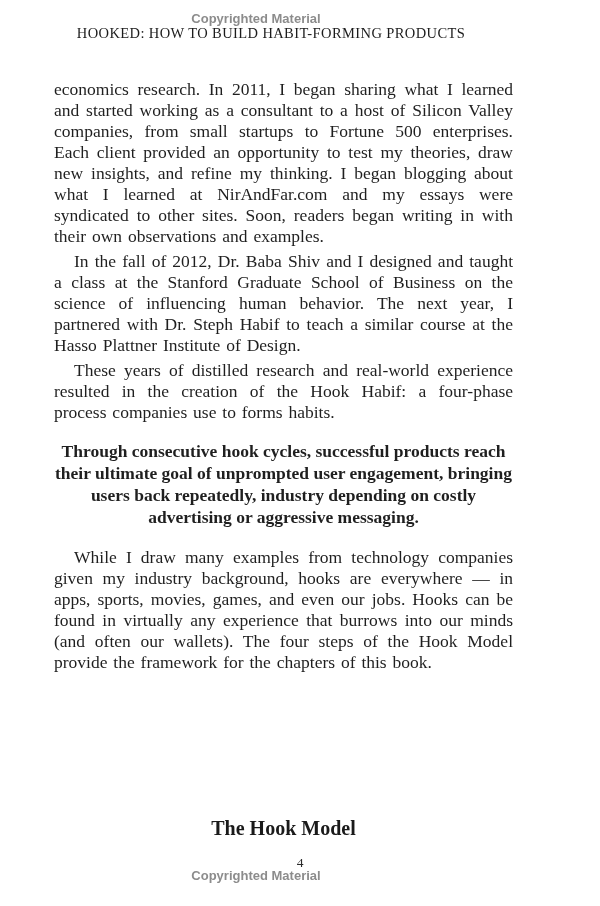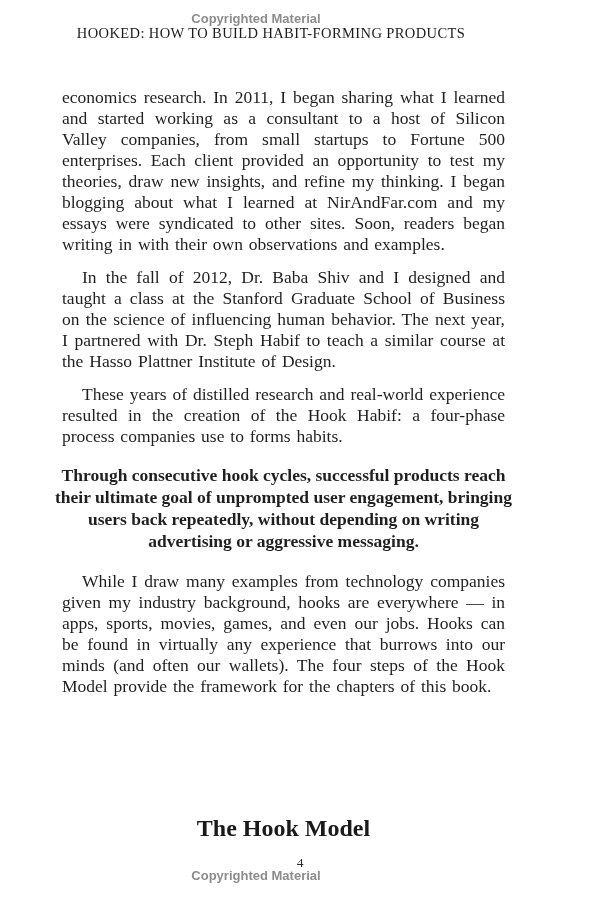--- a/index.html
+++ b/index.html
@@ -41,42 +41,42 @@
     position: absolute;
     top: 75px;
     left: 50px;
     width: 467px;
     font-size: 17.5px;
     line-height: 21px;
     text-align: justify;
     word-spacing: 1.5px;
   }
   .body-text p {
-    margin: 12px;
+    margin: 4px;
     text-indent: 20px;
   }
   .body-text p.first {
     text-indent: 0;
   }
   .pull-quote {
     font-weight: bold;
     text-align: center;
     margin: 17px 4px 19px 4px;
     line-height: 22px;
     font-size: 17.5px;
     word-spacing: normal;
   }
   .section-heading {
     position: absolute;
     top: 814px;
     left: 50px;
     width: 467px;
     text-align: center;
     font-weight: bold;
-    font-size: 24px;
+    font-size: 20px;
     line-height: 28px;
     color: #1a1a1a;
   }
   .page-number {
     position: absolute;
     top: 855px;
     left: 0;
     width: 600px;
     text-align: center;
     font-size: 13.5px;
@@ -90,21 +90,21 @@
 <div class="page">
 
   <div class="watermark watermark-top">Copyrighted Material</div>
 
   <div class="running-header">HOOKED: HOW TO BUILD HABIT-FORMING PRODUCTS</div>
 
   <div class="body-text">
     <p class="first">economics research. In 2011, I began sharing what I learned and started working as a consultant to a host of Silicon Valley companies, from small startups to Fortune 500 enterprises. Each client provided an opportunity to test my theories, draw new insights, and refine my thinking. I began blogging about what I learned at NirAndFar.com and my essays were syndicated to other sites. Soon, readers began writing in with their own observations and examples.</p>
     <p>In the fall of 2012, Dr. Baba Shiv and I designed and taught a class at the Stanford Graduate School of Business on the science of influencing human behavior. The next year, I partnered with Dr. Steph Habif to teach a similar course at the Hasso Plattner Institute of Design.</p>
     <p>These years of distilled research and real-world experience resulted in the creation of the Hook Habif: a four-phase process companies use to forms habits.</p>
-    <div class="pull-quote">Through consecutive hook cycles, successful products reach their ultimate goal of unprompted user engagement, bringing users back repeatedly, without depending on writing advertising or aggressive messaging.</div>
+    <div class="pull-quote">Through consecutive hook cycles, successful products reach their ultimate goal of unprompted user engagement, bringing users back repeatedly, industry depending on costly advertising or aggressive messaging.</div>
     <p>While I draw many examples from technology companies given my industry background, hooks are everywhere — in apps, sports, movies, games, and even our jobs. Hooks can be found in virtually any experience that burrows into our minds (and often our wallets). The four steps of the Hook Model provide the framework for the chapters of this book.</p>
   </div>
 
   <div class="section-heading">The Hook Model</div>
 
   <div class="page-number">4</div>
 
   <div class="watermark watermark-bottom">Copyrighted Material</div>
 
 </div>

